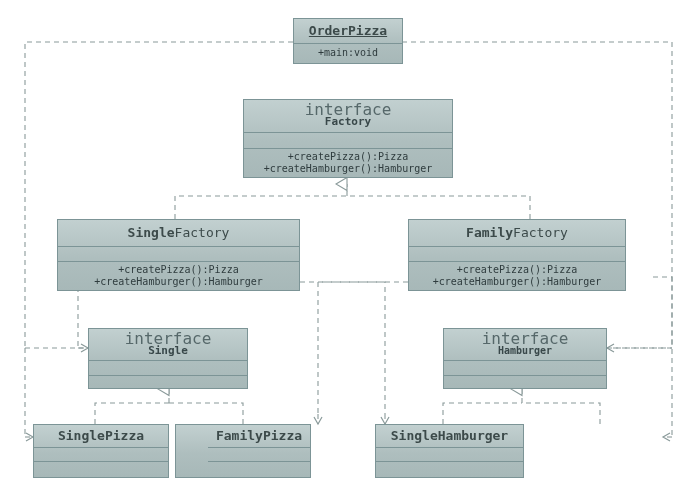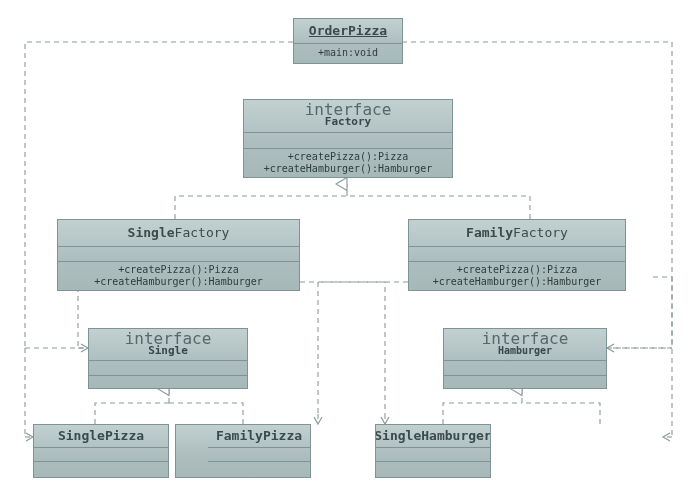--- a/index.html
+++ b/index.html
@@ -205,21 +205,21 @@
   </div>
 
   <div class="uml-box" style="left:175px;top:424px;width:136px;height:54px;padding-left:32px;">
     <div class="compartment hdr" style="height:22px;">
       <span class="cls-name">FamilyPizza</span>
     </div>
     <div class="compartment" style="height:14px;"></div>
     <div class="compartment" style="flex:1;"></div>
   </div>
 
-  <div class="uml-box" style="left:375px;top:424px;width:116px;height:54px;">
+  <div class="uml-box" style="left:375px;top:424px;width:149px;height:54px;">
     <div class="compartment hdr" style="height:22px;">
       <span class="cls-name">SingleHamburger</span>
     </div>
     <div class="compartment" style="height:14px;"></div>
     <div class="compartment" style="flex:1;"></div>
   </div>
 
 
 </div>
 

